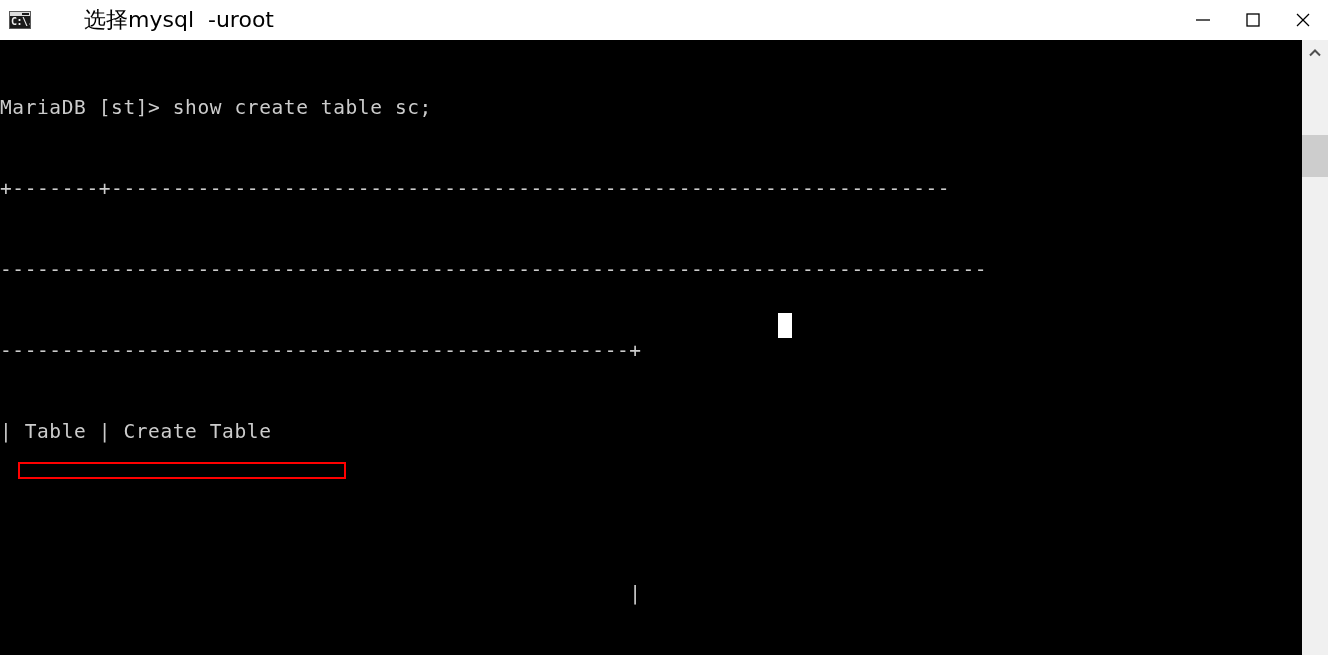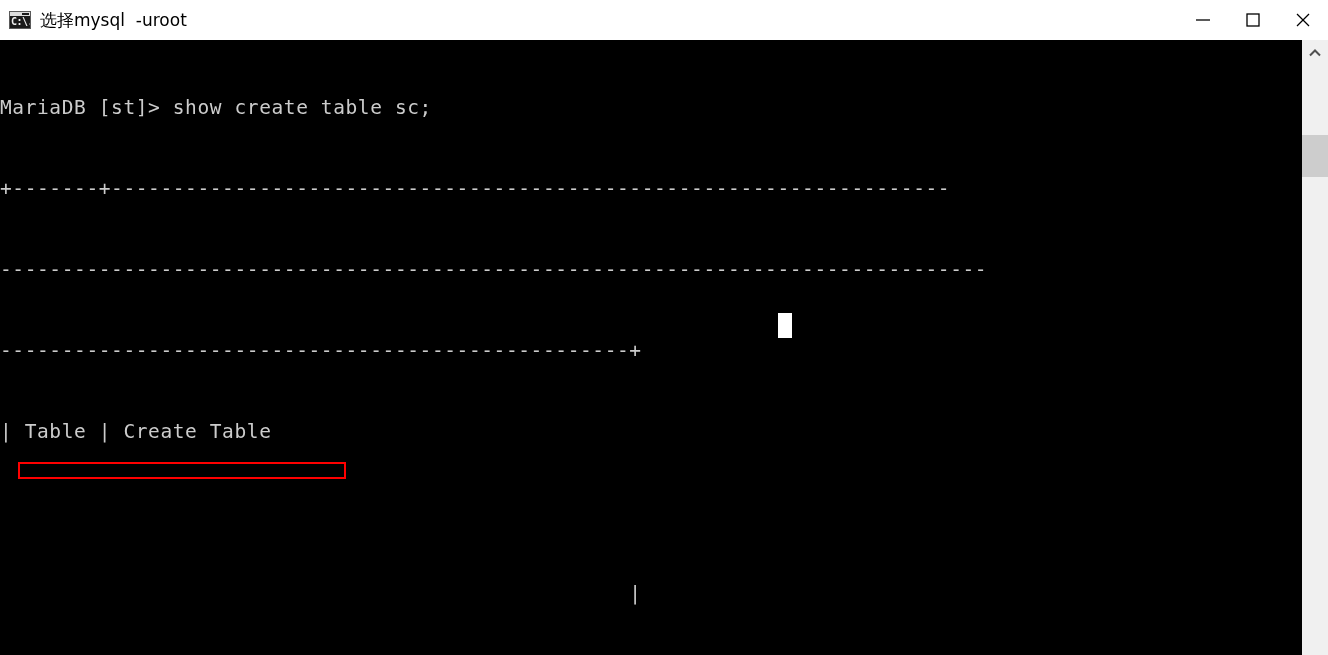--- a/index.html
+++ b/index.html
@@ -71,24 +71,25 @@
     bottom: 0;
     color: #f0f0f0;
     font-family: "DejaVu Sans Mono", monospace;
     font-size: 10px;
     font-weight: bold;
     line-height: 13px;
     letter-spacing: -0.5px;
   }
   .title-text {
     font-family: "DejaVu Sans", sans-serif;
-    font-size: 17px;
+    font-size: 22px;
     color: #000000;
     white-space: pre;
     line-height: 40px;
+    margin-left: 44px;
   }
   .win-controls {
     position: absolute;
     right: 0;
     top: 0;
     height: 40px;
     display: flex;
   }
   .win-btn {
     width: 50px;

